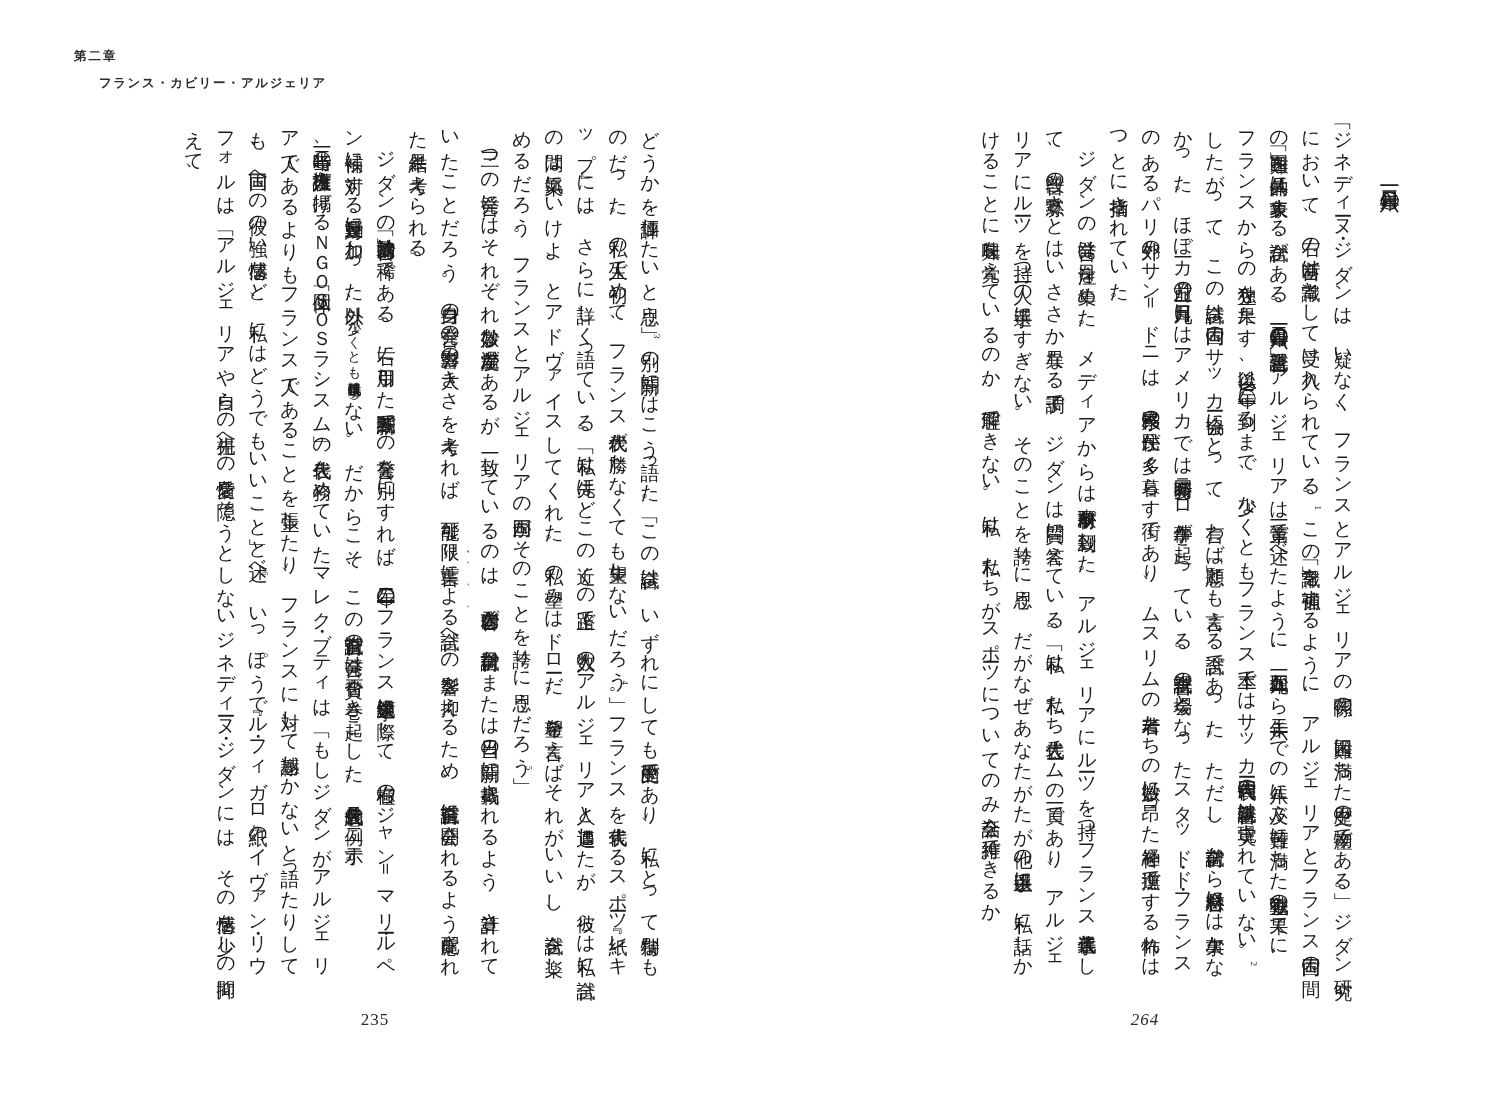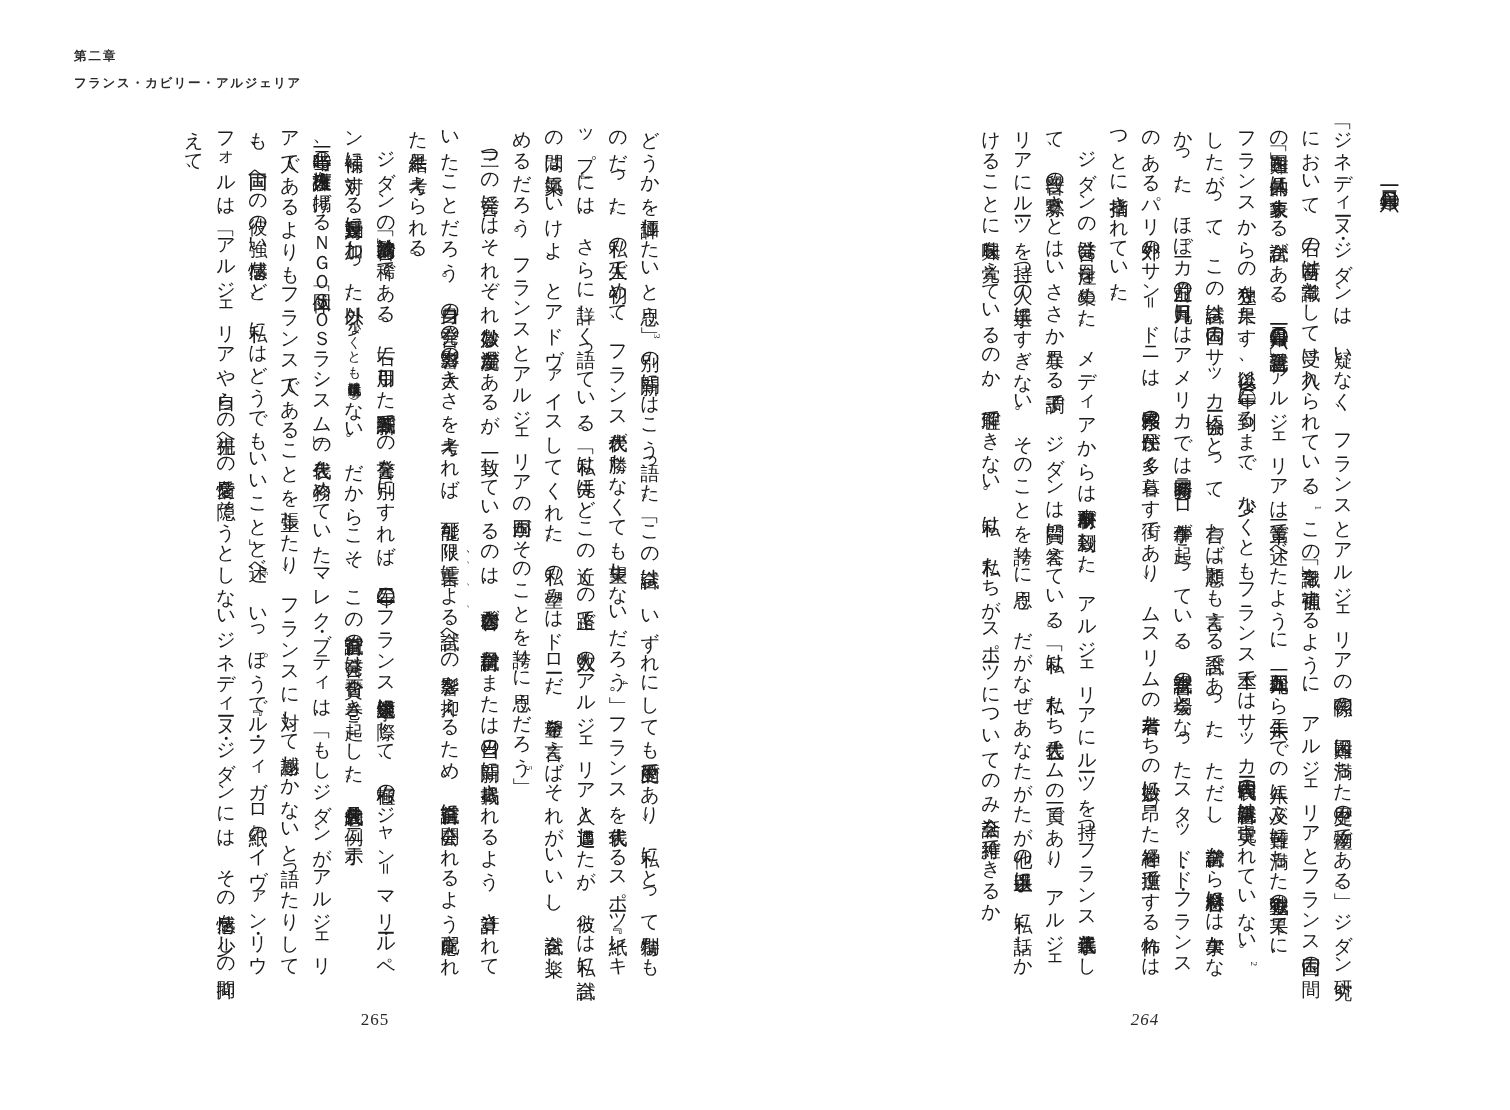--- a/index.html
+++ b/index.html
@@ -4,21 +4,21 @@
 <style>
   html,body{margin:0;padding:0;}
   body{
     width:1510px;height:1110px;position:relative;overflow:hidden;
     background:#ffffff;color:#1c1c1c;
     font-family:"Liberation Serif","DejaVu Serif",serif;
   }
   
   .chapter-head{position:absolute;left:74px;top:48px;font-weight:bold;}
   .chapter-no{font-size:12.5px;letter-spacing:2px;color:#2a2a2a;}
-  .chapter-title{font-size:12.5px;letter-spacing:1.5px;margin-top:10px;color:#2a2a2a;}
+  .chapter-title{font-size:12.5px;letter-spacing:1.5px;margin-top:10px;color:#2a2a2a;margin-left:25px;}
 
   
   .page-body{
     position:absolute;top:118px;height:848px;
     writing-mode:vertical-rl;-webkit-writing-mode:vertical-rl;
     text-orientation:mixed;
     font-size:19px;line-height:32px;
     text-align:justify;
   }
   #right-page-body{left:845px;width:565px;}
@@ -65,14 +65,14 @@
     <p class="indent"><span>ジダンの「政治的発言」は稀である。右に引用した新聞各紙での発言を別にすれば、二〇〇二年のフランス大統領選挙に際して、極右のジャン＝マリー・ルペン候補に対する反対運動に加わった以外、</span><span class="small-inline">（少なくとも現役選手時代は）</span><span>ない。だからこそ、この試合直前の発言は賛否を巻き起こした。代表的意見を二例、示す。</span></p>
     <p class="indent"><span>二〇〇一年当時、人権擁護を掲げる</span><span class="upright">ＮＧＯ</span><span>団体「</span><span class="upright">ＳＯＳ</span><span>ラシスム」の代表を務めていたマレク・ブティは、「もしジダンがアルジェリア人であるよりもフランス人であることを主張したり、フランスに対して感謝しかないと語ったりしても、両国への彼の強い感情など、私にはどうでもいいこと」と述べ</span><sup class="note">6</sup><span>、いっぽうで『ル・フィガロ』紙のイヴァン・リウフォルは、「アルジェリアや自らの祖先への愛情を隠そうとしないジネディーヌ・ジダンには、その感情を少しの間抑えて、</span></p>
   </div>
 
 <div class="page-body" id="right-page-body">
   <h2 class="section-title">二〇〇一年一〇月六日</h2>
 <p><span>「ジネディーヌ・ジダンは、疑いなく、フランスとアルジェリアの関係の、困難に満ちた歴史の産物である」。ジダン研究において、右の断言は常識として受け入れられている。</span><sup class="note">1</sup><span>この「常識」を補強するように、アルジェリアとフランス両国の間の「困難」を具体的に表象する試合がある。二〇〇一年一〇月六日の「親善試合」。アルジェリアは第一章で述べたように、一九五四年から六二年までの八年に及ぶ苦難に満ちた独立戦争の果てに、フランスからの独立を果たす。以後、二〇〇一年に到るまで、少なくともフランス本土ではサッカー両国代表の親善試合は実現されていない。</span><sup class="note">2</sup><span>したがって、この試合は両国のサッカー協会にとって、言わば「悲願」とも言える試合であった。ただし、試合前から懸念材料には事欠かなかった。ほぼ一カ月前の九月一一日にはアメリカでは同時多発テロ事件が起こっている。親善試合の会場となったスタッド・ド・フランスのあるパリ郊外のサン＝ドニは、移民系の住民が多く暮らす街であり、ムスリムの若者たちの微妙に昂った神経を逆撫でする怖れはつとに指摘されていた。</span></p>
     <p class="indent"><span>ジダンの発言は注目を集めた。メディアからは事前取材が殺到した。アルジェリアにルーツを持つフランス代表選手として、普段の寡黙さとはいささか異なる調子で、ジダンは質問に答えている。「私は、私たち代表チームの一員であり、アルジェリアにルーツを持つ一人の選手にすぎない。そのことを誇りに思う。だがなぜあなたがたが他の選手以上に、私に話しかけることに興味を覚えているのか、理解できない。私は、私たちがスポーツについてのみ会話を維持できるか</span></p>
   </div>
 
-<div class="page-number" id="page-number-left">265</div>
+<div class="page-number" id="page-number-left">235</div>
 <div class="page-number" id="page-number-right">264</div>
 
 </body></html>

